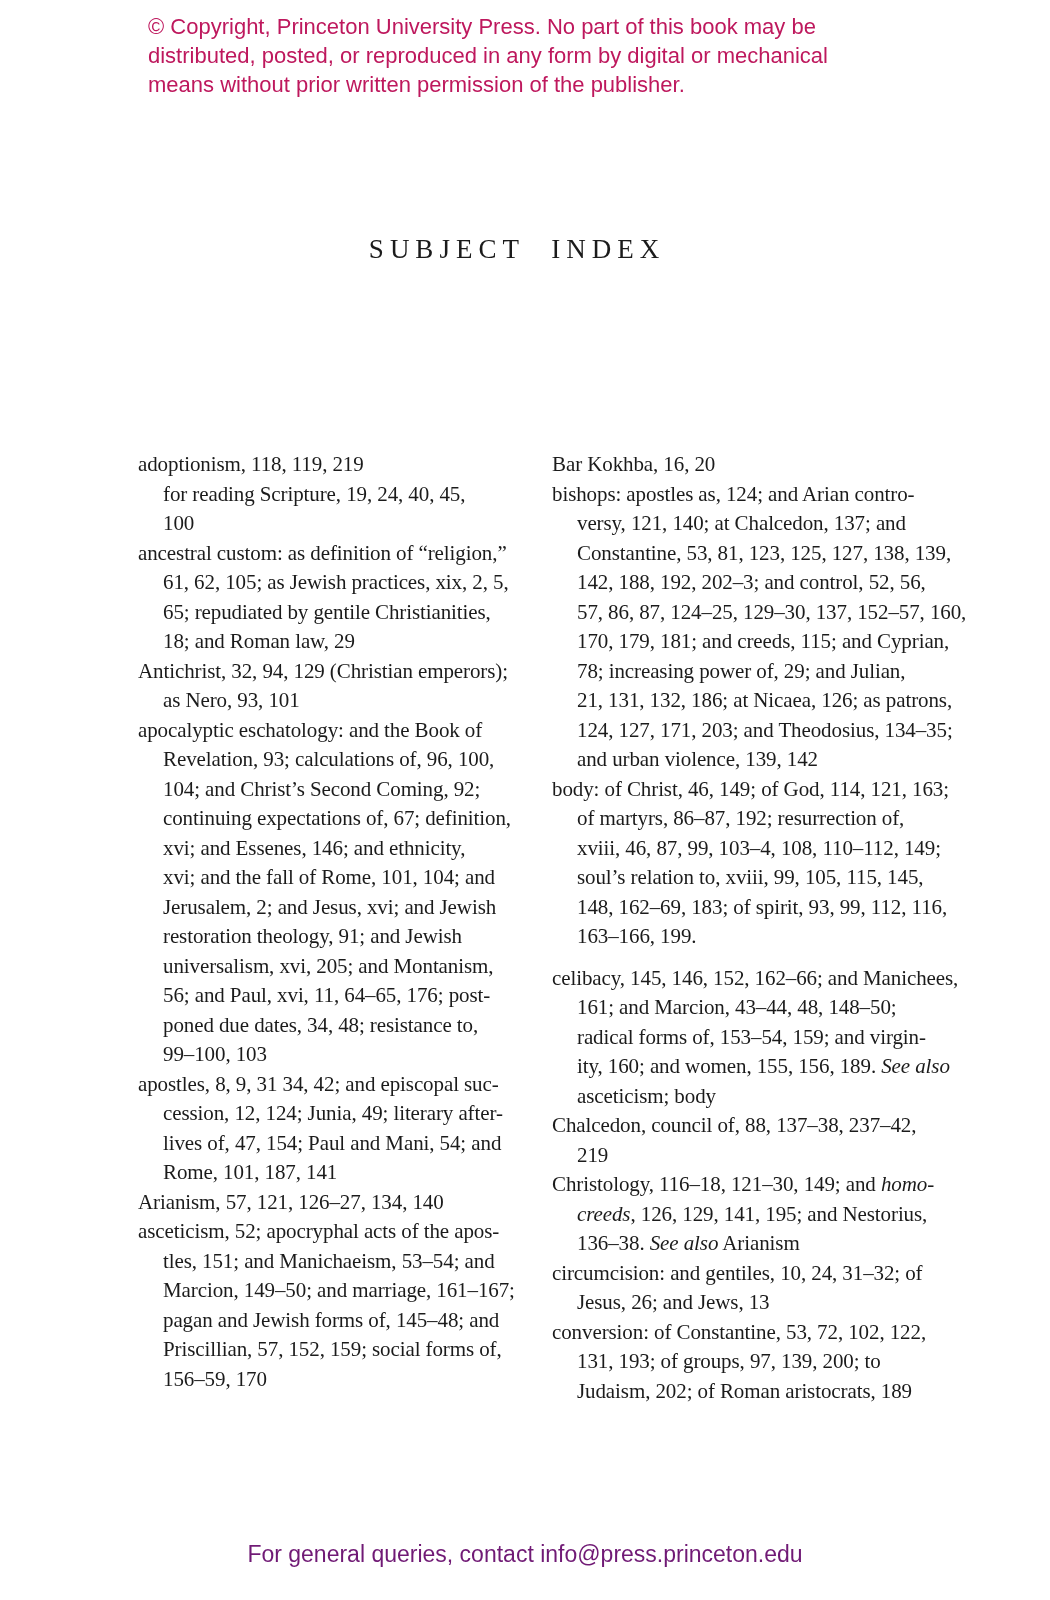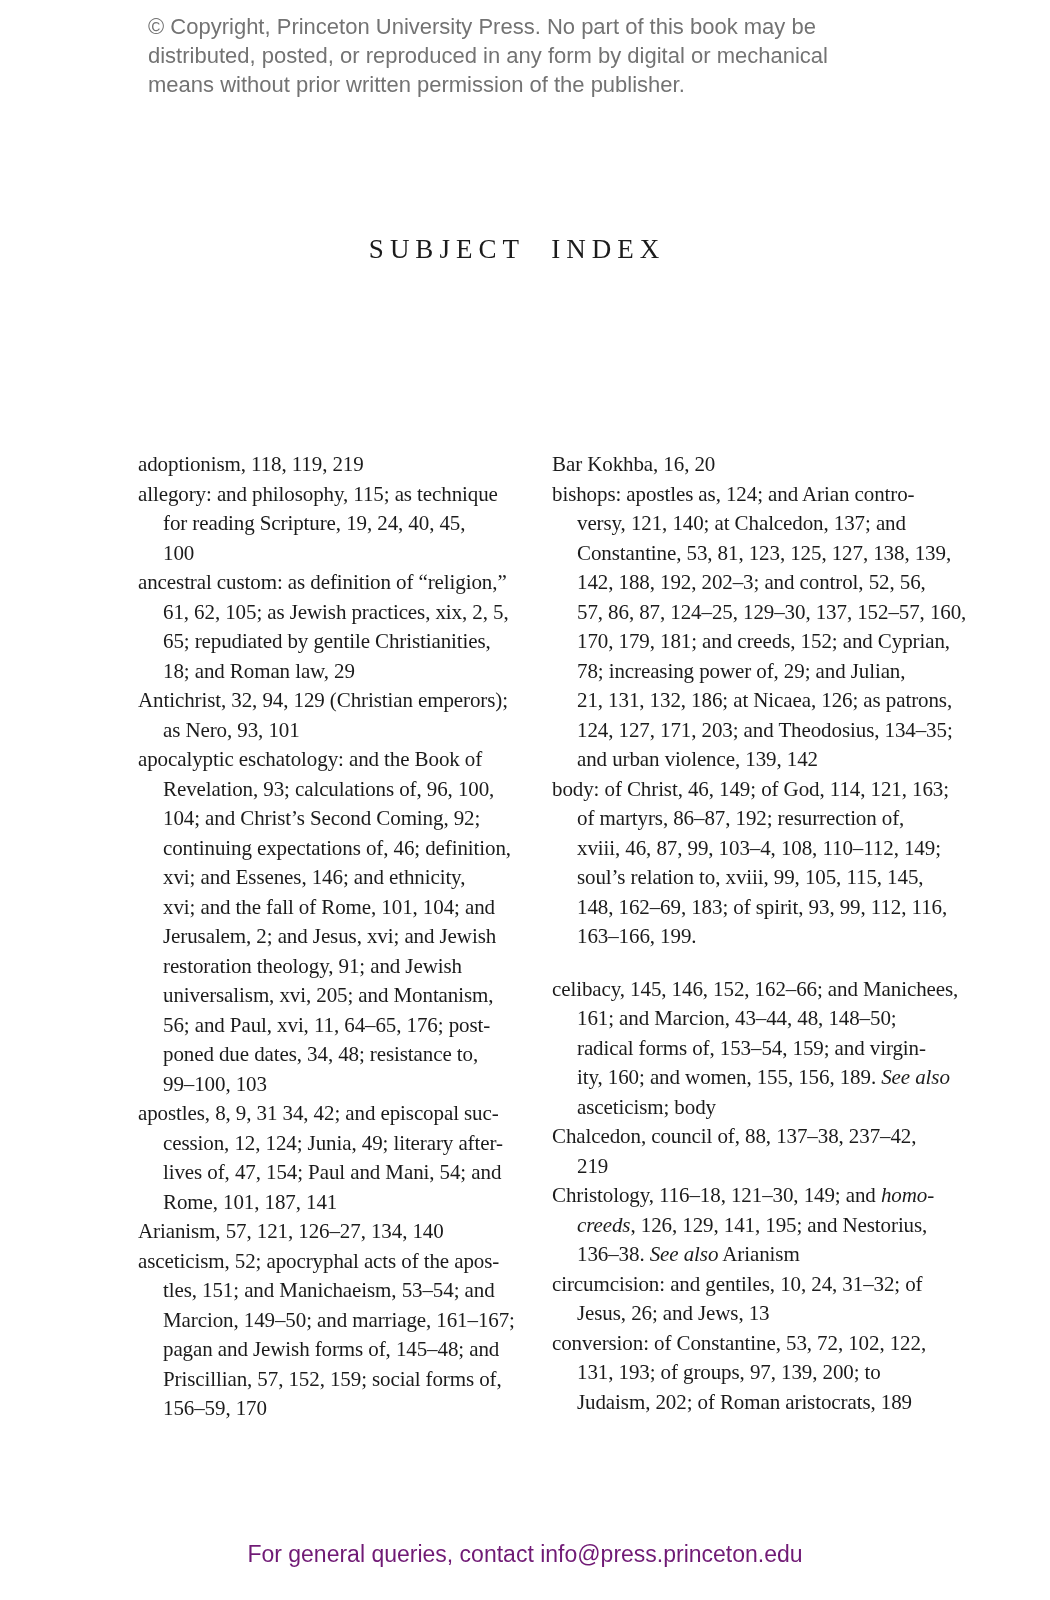--- a/index.html
+++ b/index.html
@@ -12,21 +12,21 @@
     color: #1e1e1e;
   }
   .copyright {
     position: absolute;
     left: 148px;
     top: 12px;
     width: 800px;
     font-family: "Liberation Sans", sans-serif;
     font-size: 22px;
     line-height: 29px;
-    color: #737373;
+    color: #be185d;
   }
   .page-title {
     position: absolute;
     top: 222px;
     left: 0;
     right: 16px;
     margin: 12px;
     text-align: center;
     font-family: "Liberation Serif", serif;
     font-weight: 400;
@@ -40,21 +40,21 @@
     top: 450px;
     font-family: "Liberation Serif", serif;
     font-size: 21px;
     line-height: 29.5px;
     letter-spacing: -0.1px;
     color: #1b1b1b;
   }
   .col-left  { left: 138px; width: 402px; }
   .col-right { left: 552px; width: 400px; }
   .entry { margin: 0; }
-  .entry.gap { margin-top: 23px; }
+  .entry.gap { margin-top: 12px; }
   .line { white-space: nowrap; }
   .line.cont { padding-left: 25px; }
   .line em { }
   .page-footer {
     position: absolute;
     top: 1541px;
     left: 0;
     right: 0;
     text-align: center;
     font-family: "Liberation Sans", sans-serif;
@@ -73,39 +73,38 @@
     <div>means without prior written permission of the publisher.</div>
   </div>
 
   <h1 class="page-title">SUBJECT INDEX</h1>
 
   <div class="col col-left">
       <div class="entry">
         <div class="line"><span>adoptionism, 118, 119, 219</span></div>
       </div>
       <div class="entry">
-        <div class="line"><span>allegory: and philosophy, 115; as technique</span></div>
         <div class="line cont"><span>for reading Scripture, 19, 24, 40, 45,</span></div>
         <div class="line cont"><span>100</span></div>
       </div>
       <div class="entry">
         <div class="line"><span>ancestral custom: as definition of “religion,”</span></div>
         <div class="line cont"><span>61, 62, 105; as Jewish practices, xix, 2, 5,</span></div>
         <div class="line cont"><span>65; repudiated by gentile Christianities,</span></div>
         <div class="line cont"><span>18; and Roman law, 29</span></div>
       </div>
       <div class="entry">
         <div class="line"><span>Antichrist, 32, 94, 129 (Christian emperors);</span></div>
         <div class="line cont"><span>as Nero, 93, 101</span></div>
       </div>
       <div class="entry">
         <div class="line"><span>apocalyptic eschatology: and the Book of</span></div>
         <div class="line cont"><span>Revelation, 93; calculations of, 96, 100,</span></div>
         <div class="line cont"><span>104; and Christ’s Second Coming, 92;</span></div>
-        <div class="line cont"><span>continuing expectations of, 46; definition,</span></div>
+        <div class="line cont"><span>continuing expectations of, 67; definition,</span></div>
         <div class="line cont"><span>xvi; and Essenes, 146; and ethnicity,</span></div>
         <div class="line cont"><span>xvi; and the fall of Rome, 101, 104; and</span></div>
         <div class="line cont"><span>Jerusalem, 2; and Jesus, xvi; and Jewish</span></div>
         <div class="line cont"><span>restoration theology, 91; and Jewish</span></div>
         <div class="line cont"><span>universalism, xvi, 205; and Montanism,</span></div>
         <div class="line cont"><span>56; and Paul, xvi, 11, 64–65, 176; post-</span></div>
         <div class="line cont"><span>poned due dates, 34, 48; resistance to,</span></div>
         <div class="line cont"><span>99–100, 103</span></div>
       </div>
       <div class="entry">
@@ -129,21 +128,21 @@
   <div class="col col-right">
       <div class="entry">
         <div class="line"><span>Bar Kokhba, 16, 20</span></div>
       </div>
       <div class="entry">
         <div class="line"><span>bishops: apostles as, 124; and Arian contro-</span></div>
         <div class="line cont"><span>versy, 121, 140; at Chalcedon, 137; and</span></div>
         <div class="line cont"><span>Constantine, 53, 81, 123, 125, 127, 138, 139,</span></div>
         <div class="line cont"><span>142, 188, 192, 202–3; and control, 52, 56,</span></div>
         <div class="line cont"><span>57, 86, 87, 124–25, 129–30, 137, 152–57, 160,</span></div>
-        <div class="line cont"><span>170, 179, 181; and creeds, 152; and Cyprian,</span></div>
+        <div class="line cont"><span>170, 179, 181; and creeds, 115; and Cyprian,</span></div>
         <div class="line cont"><span>78; increasing power of, 29; and Julian,</span></div>
         <div class="line cont"><span>21, 131, 132, 186; at Nicaea, 126; as patrons,</span></div>
         <div class="line cont"><span>124, 127, 171, 203; and Theodosius, 134–35;</span></div>
         <div class="line cont"><span>and urban violence, 139, 142</span></div>
       </div>
       <div class="entry">
         <div class="line"><span>body: of Christ, 46, 149; of God, 114, 121, 163;</span></div>
         <div class="line cont"><span>of martyrs, 86–87, 192; resurrection of,</span></div>
         <div class="line cont"><span>xviii, 46, 87, 99, 103–4, 108, 110–112, 149;</span></div>
         <div class="line cont"><span>soul’s relation to, xviii, 99, 105, 115, 145,</span></div>

